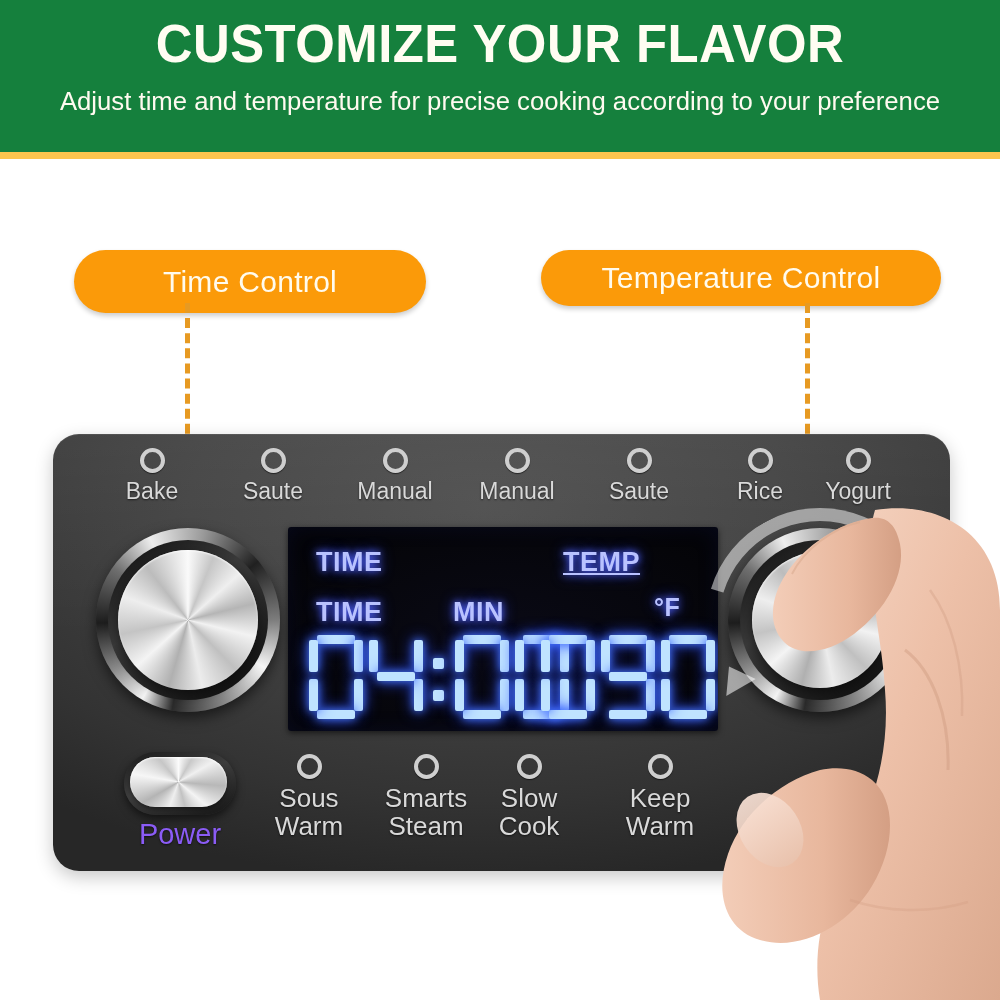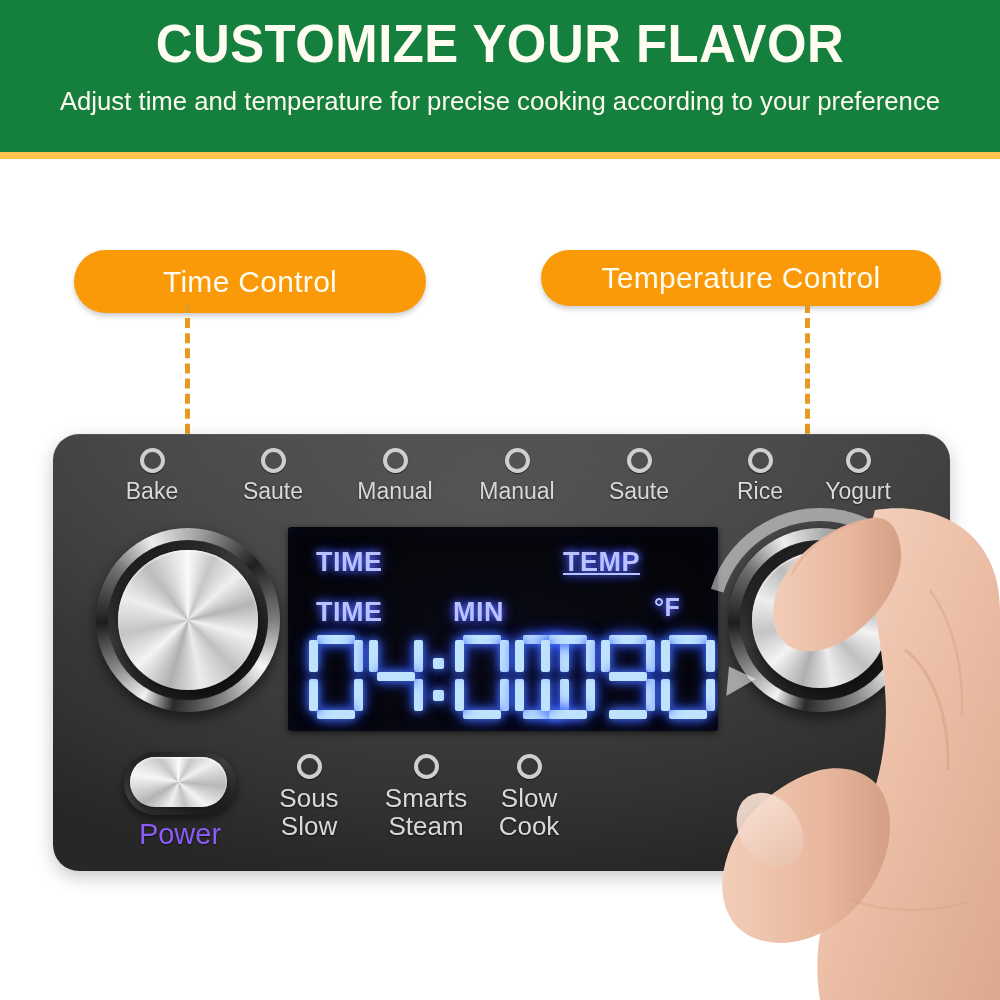--- a/index.html
+++ b/index.html
@@ -315,31 +315,36 @@
       <div class="lbl">Rice</div>
     </div>
     <div class="mode" style="left:735px;top:14px;width:140px;">
       <div class="ring"></div>
       <div class="lbl">Yogurt</div>
     </div>
 
     <div class="mode small" style="left:196px;top:320px;width:120px;">
       <div class="ring"></div>
       <div class="lbl">Sous
-Slow</div>
+Warm</div>
     </div>
     <div class="mode small" style="left:313px;top:320px;width:120px;">
       <div class="ring"></div>
       <div class="lbl">Smarts
 Steam</div>
     </div>
     <div class="mode small" style="left:416px;top:320px;width:120px;">
       <div class="ring"></div>
       <div class="lbl">Slow
 Cook</div>
+    </div>
+    <div class="mode small" style="left:547px;top:320px;width:120px;">
+      <div class="ring"></div>
+      <div class="lbl">Keep
+Warm</div>
     </div>
 
   </div>
 
   <div class="cut-label">Du</div>
 
   <div class="lcd">
     <div class="lcd-lbl" id="lcd-time">TIME</div>
     <div class="lcd-lbl" id="lcd-temp">TEMP</div>
     <div class="lcd-lbl" id="lcd-hours">TIME</div>

